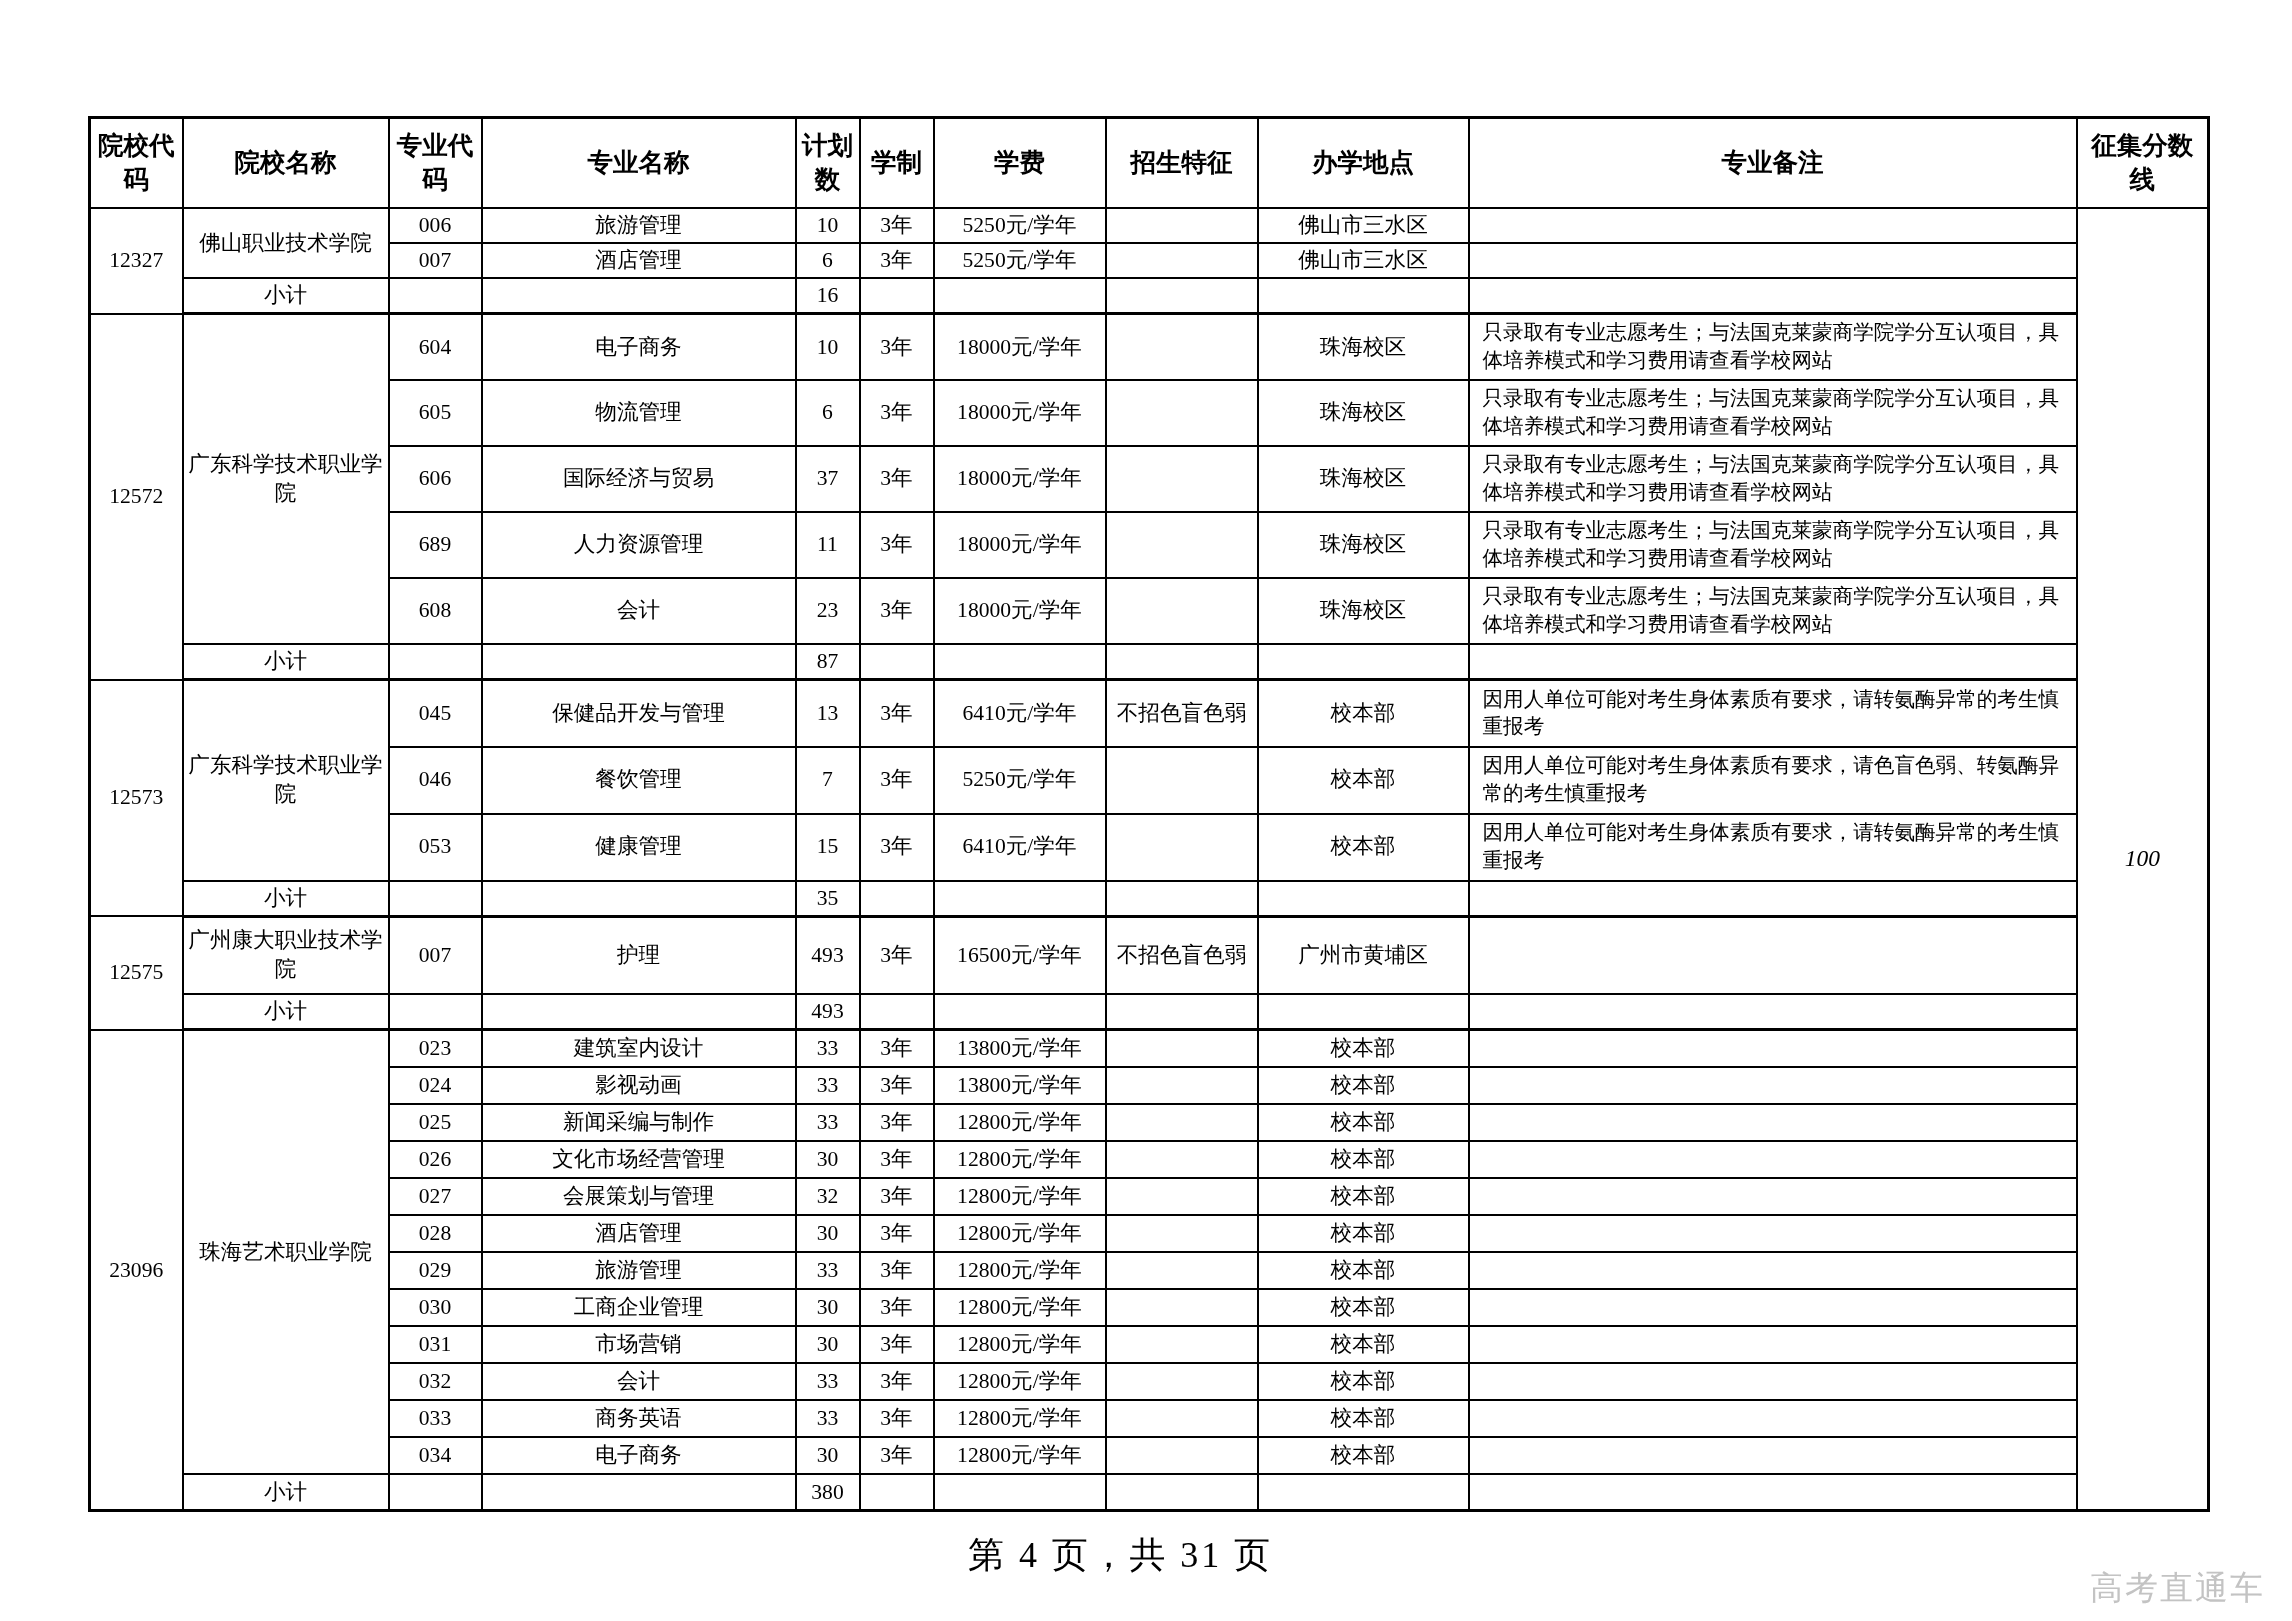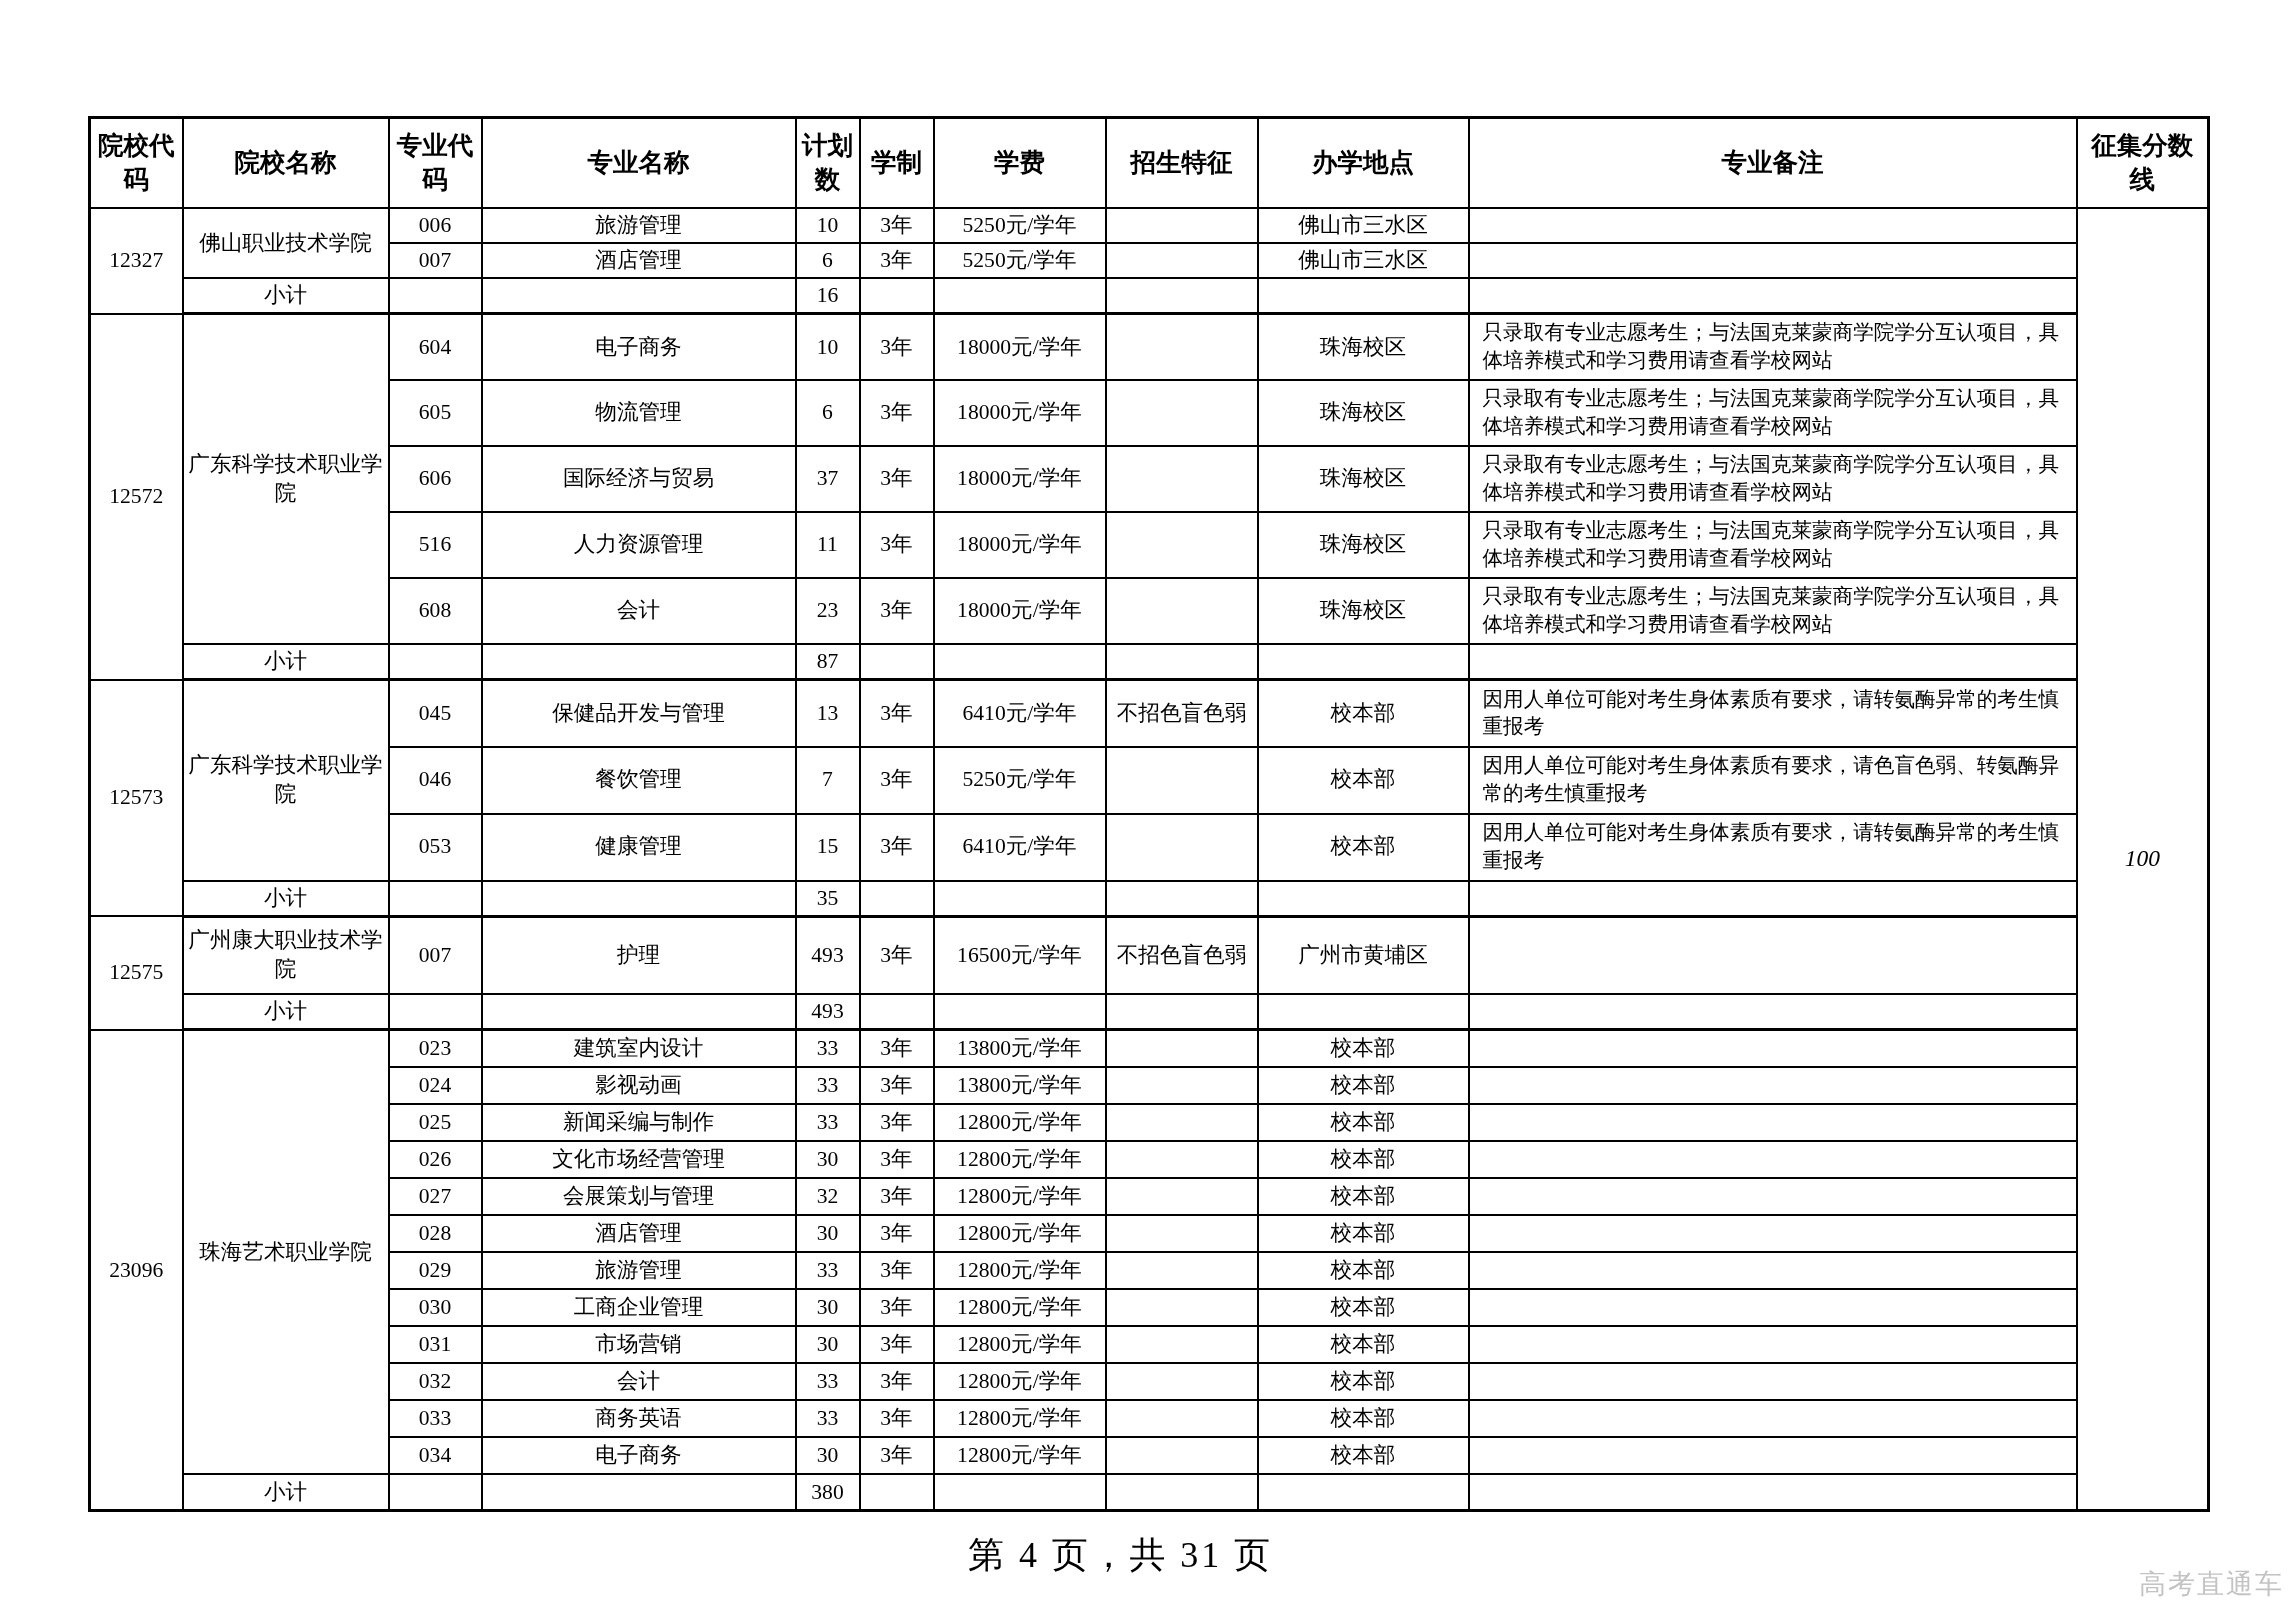--- a/index.html
+++ b/index.html
@@ -24,22 +24,22 @@
   tr.h36{height:35px} tr.h34{height:33px} tr.h67{height:66px}
   tr.h68{height:67px} tr.h30{height:29px} tr.h80{height:78px} tr.h38{height:37px}
   td.remark{text-align:left;font-size:20.6px;padding:2px 13px;}
   tr.group-end td{border-bottom:3.9px solid #000;}
   td.score-cell{font-size:23.5px;font-style:italic;}
   .footer{
     position:absolute;left:0;width:2241px;top:1531px;
     text-align:center;font-size:36px;letter-spacing:2.9px;
   }
   .watermark{
-    position:absolute;right:9px;top:1566px;
-    font-size:27px;color:#c3c3c3;letter-spacing:2px;
+    position:absolute;right:28px;top:1566px;
+    font-size:33px;color:#c3c3c3;letter-spacing:2px;
     font-family:"Liberation Sans","DejaVu Sans",sans-serif;
   }
 </style>
 </head>
 <body>
 
 <div class="page">
 
 <table class="roster">
   <colgroup>
@@ -132,21 +132,21 @@
       <td>606</td>
       <td>国际经济与贸易</td>
       <td>37</td>
       <td>3年</td>
       <td>18000元/学年</td>
       <td></td>
       <td>珠海校区</td>
       <td class="remark">只录取有专业志愿考生；与法国克莱蒙商学院学分互认项目，具体培养模式和学习费用请查看学校网站</td>
     </tr>
     <tr class="h67">
-      <td>516</td>
+      <td>689</td>
       <td>人力资源管理</td>
       <td>11</td>
       <td>3年</td>
       <td>18000元/学年</td>
       <td></td>
       <td>珠海校区</td>
       <td class="remark">只录取有专业志愿考生；与法国克莱蒙商学院学分互认项目，具体培养模式和学习费用请查看学校网站</td>
     </tr>
     <tr class="h67">
       <td>608</td>

